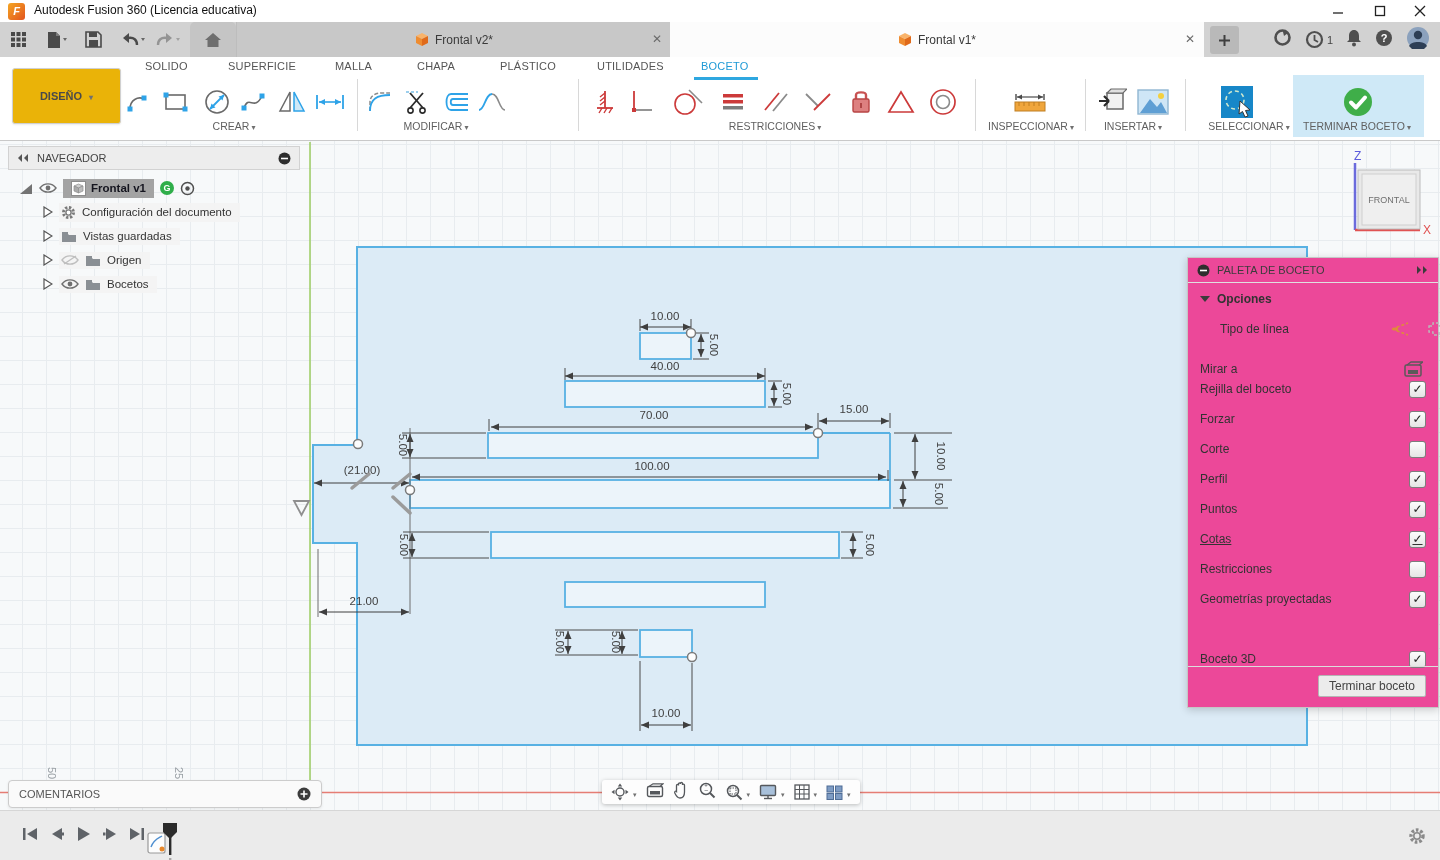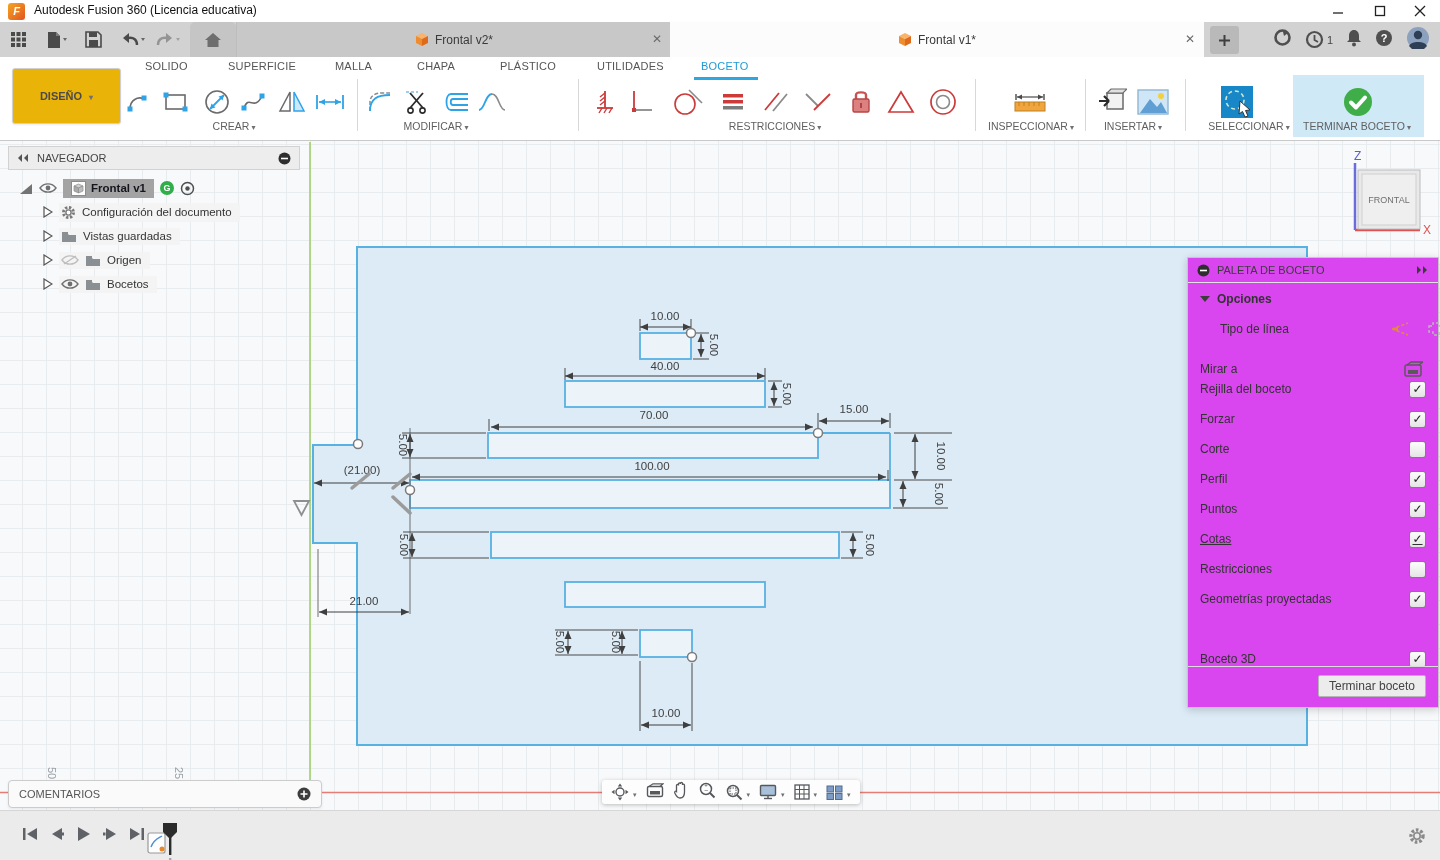--- a/index.html
+++ b/index.html
@@ -55,21 +55,21 @@
   .nav-panel{left:8px;top:146px;width:292px;z-index:6;}
   .nav-head{height:22px;background:#ededed;border:1px solid #d2d2d2;display:flex;align-items:center;
             font-size:11px;color:#444;padding:0 8px;gap:8px;}
   .nav-head .spacer{flex:1;}
   .nrow{display:flex;align-items:center;height:24px;gap:6px;font-size:11.5px;color:#333;}
   .nrow .pill{display:flex;align-items:center;gap:6px;background:rgba(243,243,243,.92);padding:2px 8px 2px 2px;}
   .sel{background:#a3a3a3;color:#15151f;font-weight:bold;padding:2px 8px;display:flex;align-items:center;gap:5px;}
   .badge{width:14px;height:14px;border-radius:50%;background:#2fae4a;color:#fff;font-size:9px;
          font-weight:bold;display:flex;align-items:center;justify-content:center;}
   
-  .palette{left:1187px;top:257px;width:250px;height:449px;background:#d946ef;border:1px solid #c6c6c6;
+  .palette{left:1187px;top:257px;width:250px;height:449px;background:#ec4899;border:1px solid #c6c6c6;
            box-shadow:0 2px 8px rgba(0,0,0,.18);z-index:6;font-size:12px;color:#333;}
   .pal-head{height:24px;display:flex;align-items:center;gap:7px;padding:0 9px;border-bottom:1px solid #e0e0e0;
             font-size:11px;color:#3c3c3c;}
   .pal-head .spacer{flex:1;}
   .pal-sec{padding:9px 12px 2px 12px;font-weight:bold;font-size:12px;color:#333;display:flex;gap:7px;align-items:center;}
   .prow{position:absolute;left:12px;width:226px;height:22px;display:flex;align-items:center;}
   .prow .lab{flex:1;}
   .cb{width:15px;height:15px;border:1px solid #7d7d7d;border-radius:3px;
       background:linear-gradient(#fdfdfd,#e4e4e4);display:flex;align-items:center;justify-content:center;}
   .cb.on::after{content:"✓";font-size:12px;color:#1c1c1c;line-height:12px;}

